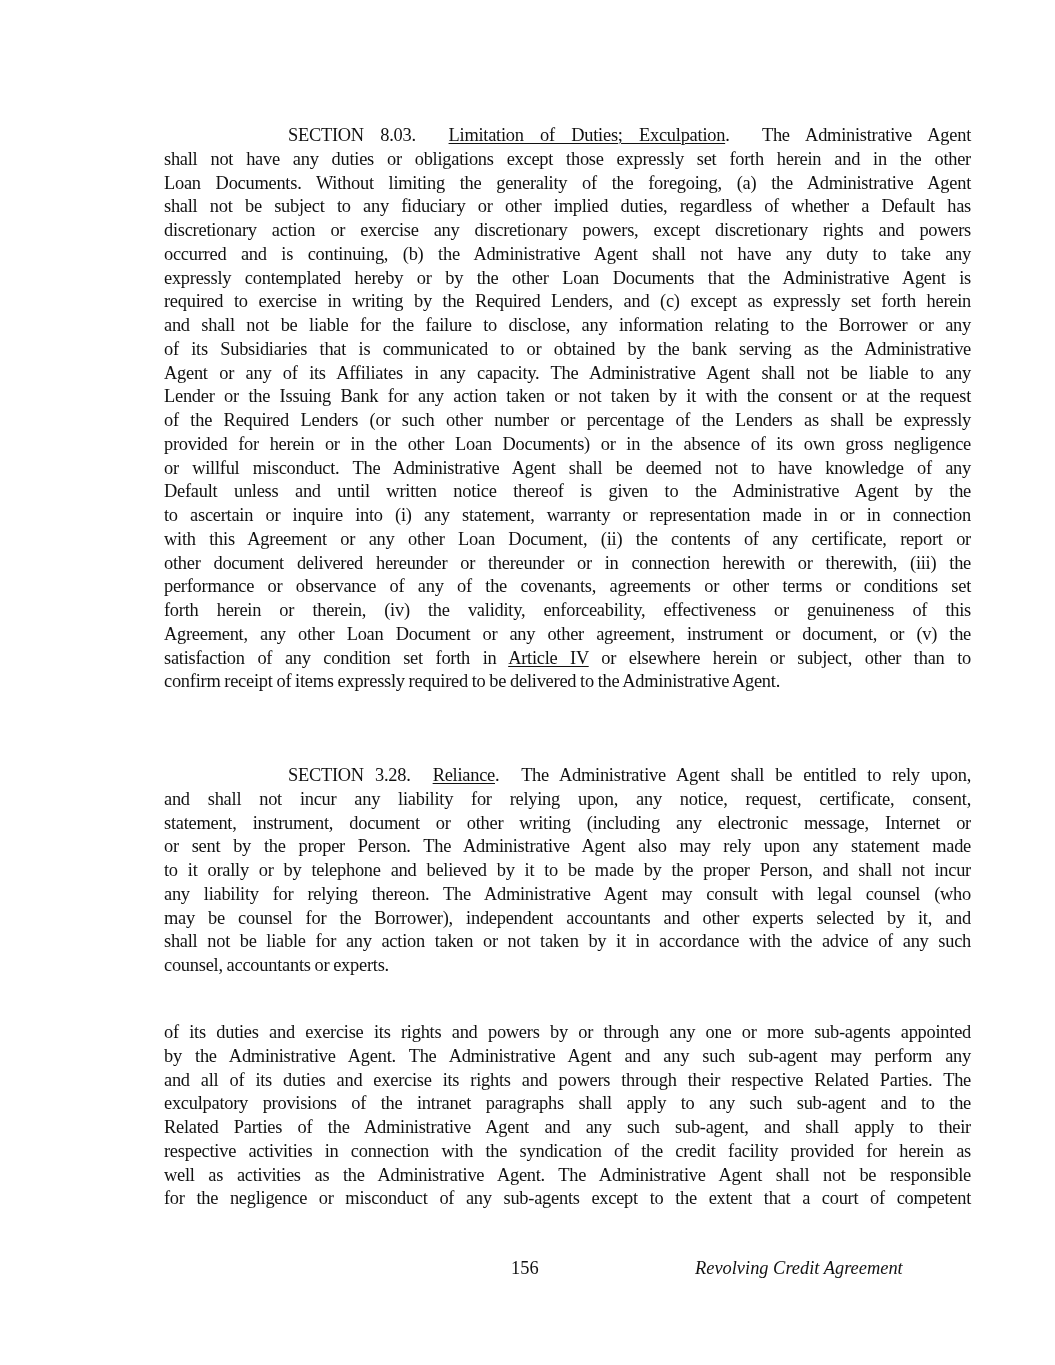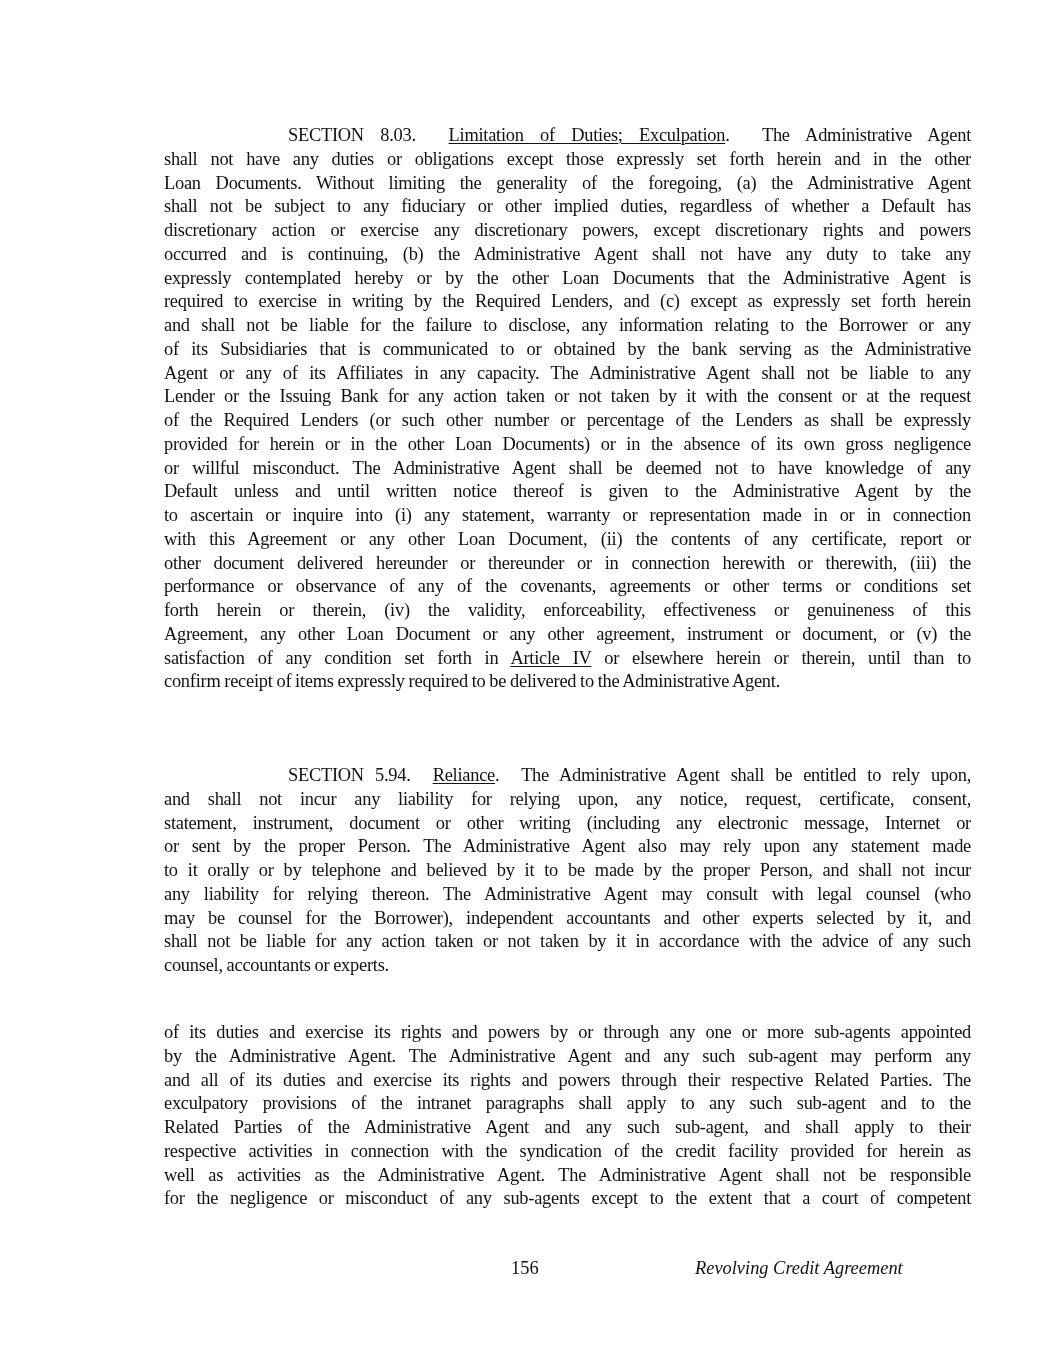--- a/index.html
+++ b/index.html
@@ -42,26 +42,26 @@
     <span class="line">of the Required Lenders (or such other number or percentage of the Lenders as shall be expressly</span>
     <span class="line">provided for herein or in the other Loan Documents) or in the absence of its own gross negligence</span>
     <span class="line">or willful misconduct.  The Administrative Agent shall be deemed not to have knowledge of any</span>
     <span class="line">Default unless and until written notice thereof is given to the Administrative Agent by the</span>
     <span class="line">to ascertain or inquire into (i) any statement, warranty or representation made in or in connection</span>
     <span class="line">with this Agreement or any other Loan Document, (ii) the contents of any certificate, report or</span>
     <span class="line">other document delivered hereunder or thereunder or in connection herewith or therewith, (iii) the</span>
     <span class="line">performance or observance of any of the covenants, agreements or other terms or conditions set</span>
     <span class="line">forth herein or therein, (iv) the validity, enforceability, effectiveness or genuineness of this</span>
     <span class="line">Agreement, any other Loan Document or any other agreement, instrument or document, or (v) the</span>
-    <span class="line"><span>satisfaction of any condition set forth in </span><span class="u">Article IV</span><span> or elsewhere herein or therein, until than to</span></span>
+    <span class="line"><span>satisfaction of any condition set forth in </span><span class="u">Article IV</span><span> or elsewhere herein or subject, other than to</span></span>
     <span class="line last">confirm receipt of items expressly required to be delivered to the Administrative Agent.</span>
   </div>
 
   <div class="para" style="top:764px;">
-    <span class="line first"><span>SECTION 5.94.</span>&nbsp; <span class="u">Reliance</span>.&nbsp; <span>The Administrative Agent shall be entitled to rely upon,</span></span>
+    <span class="line first"><span>SECTION 3.28.</span>&nbsp; <span class="u">Reliance</span>.&nbsp; <span>The Administrative Agent shall be entitled to rely upon,</span></span>
     <span class="line">and shall not incur any liability for relying upon, any notice, request, certificate, consent,</span>
     <span class="line">statement, instrument, document or other writing (including any electronic message, Internet or</span>
     <span class="line">or sent by the proper Person.  The Administrative Agent also may rely upon any statement made</span>
     <span class="line">to it orally or by telephone and believed by it to be made by the proper Person, and shall not incur</span>
     <span class="line">any liability for relying thereon.  The Administrative Agent may consult with legal counsel (who</span>
     <span class="line">may be counsel for the Borrower), independent accountants and other experts selected by it, and</span>
     <span class="line">shall not be liable for any action taken or not taken by it in accordance with the advice of any such</span>
     <span class="line last">counsel, accountants or experts.</span>
   </div>
 

